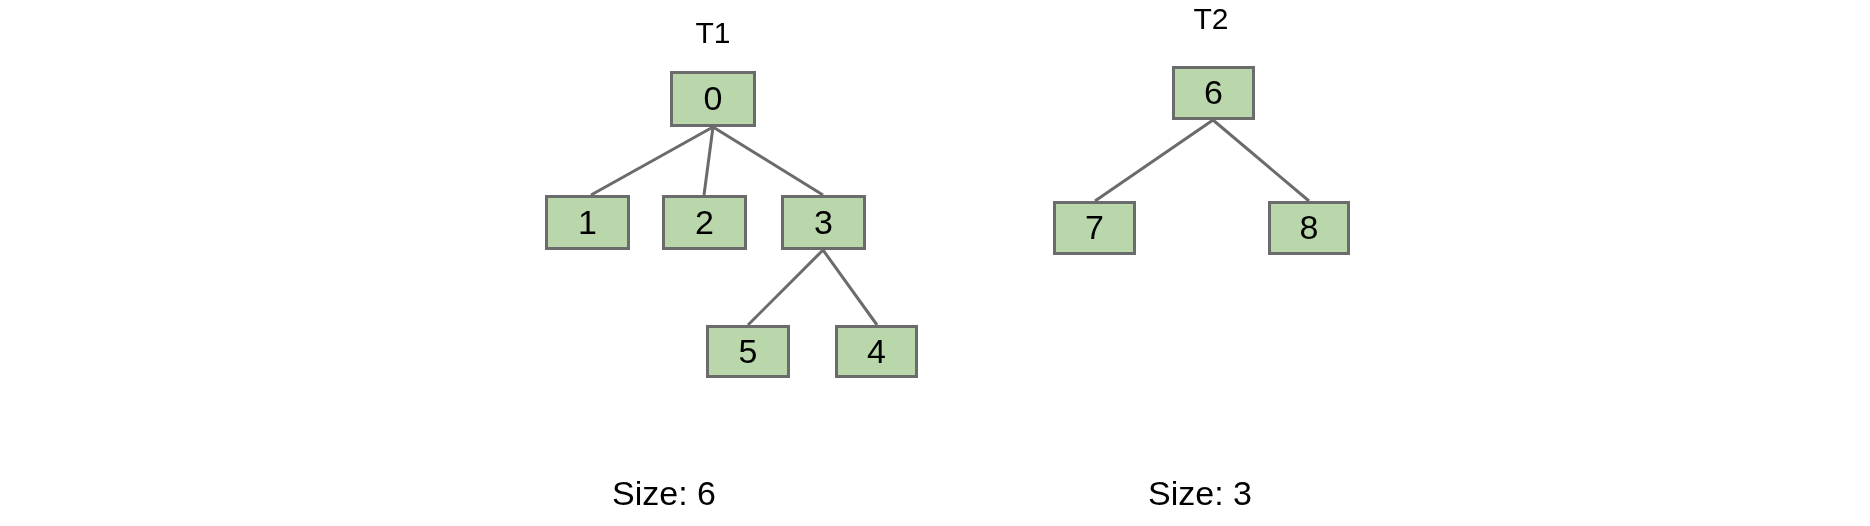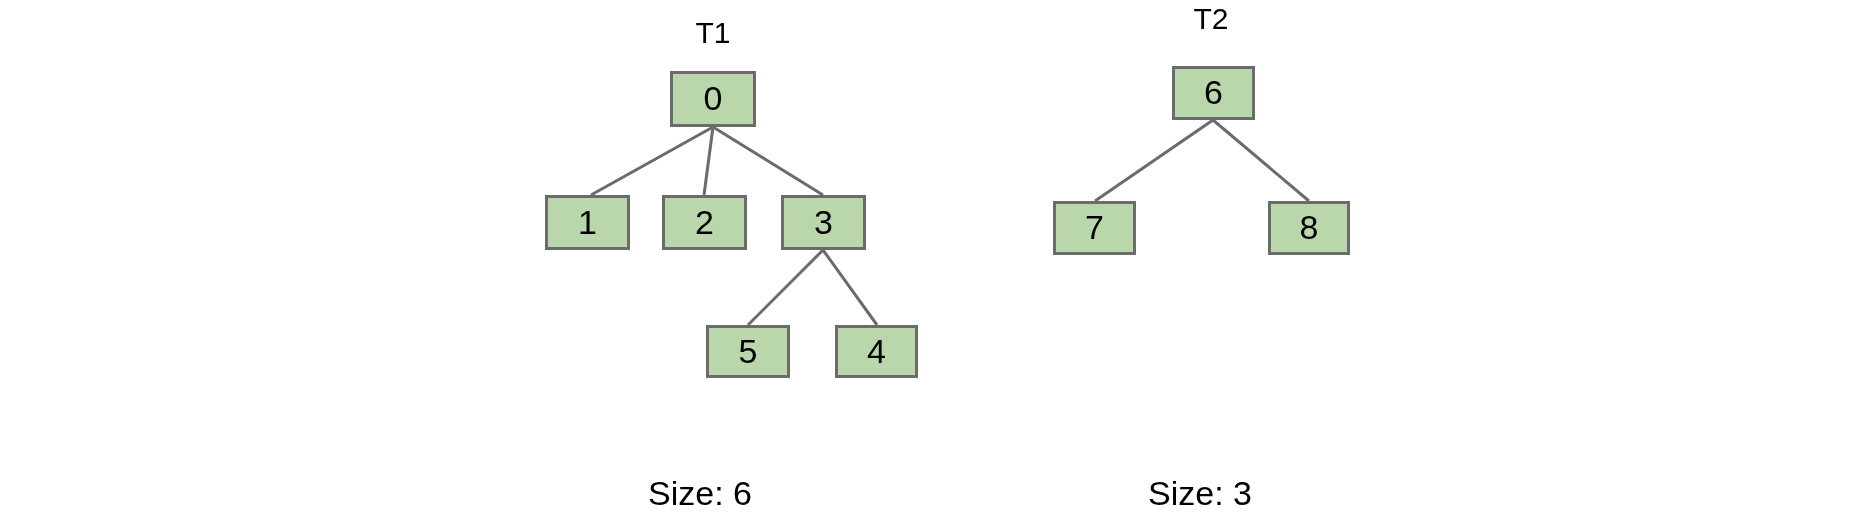--- a/index.html
+++ b/index.html
@@ -93,21 +93,21 @@
     </div>
     <div class="node" style="left: 781px; top: 195px; width: 85px; height: 55px; background: rgb(185, 215, 170); border-color: rgb(107, 107, 107); border-width: 3px;">
       <span class="node-label">3</span>
     </div>
     <div class="node" style="left: 706px; top: 325px; width: 84px; height: 53px; background: rgb(185, 215, 170); border-color: rgb(107, 107, 107); border-width: 3px;">
       <span class="node-label">5</span>
     </div>
     <div class="node" style="left: 835px; top: 325px; width: 83px; height: 53px; background: rgb(185, 215, 170); border-color: rgb(107, 107, 107); border-width: 3px;">
       <span class="node-label">4</span>
     </div>
-    <div class="size-label" style="left: 700px; top: 476px;">Size: 6</div>
+    <div class="size-label" style="left: 664px; top: 476px;">Size: 6</div>
     <div class="tree-title" style="left: 1211px; top: 4px;">T2</div>
     <div class="node" style="left: 1172px; top: 66px; width: 83px; height: 54px; background: rgb(185, 215, 170); border-color: rgb(107, 107, 107); border-width: 3px;">
       <span class="node-label">6</span>
     </div>
     <div class="node" style="left: 1053px; top: 201px; width: 83px; height: 54px; background: rgb(185, 215, 170); border-color: rgb(107, 107, 107); border-width: 3px;">
       <span class="node-label">7</span>
     </div>
     <div class="node" style="left: 1268px; top: 201px; width: 82px; height: 54px; background: rgb(185, 215, 170); border-color: rgb(107, 107, 107); border-width: 3px;">
       <span class="node-label">8</span>
     </div>

